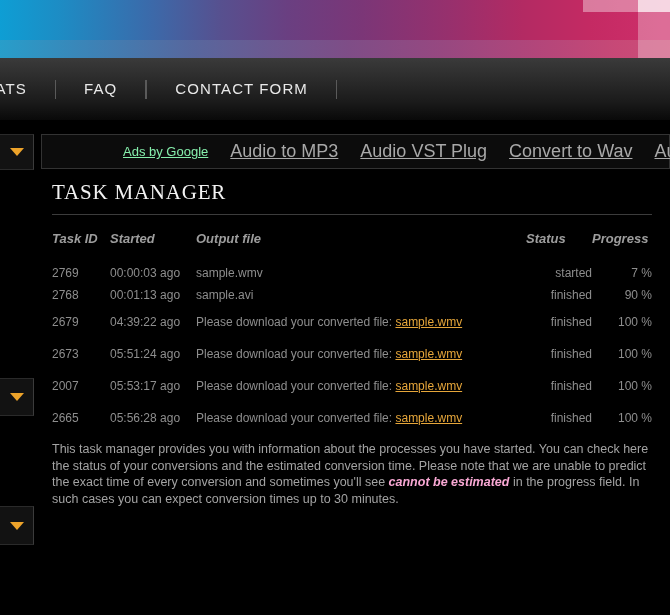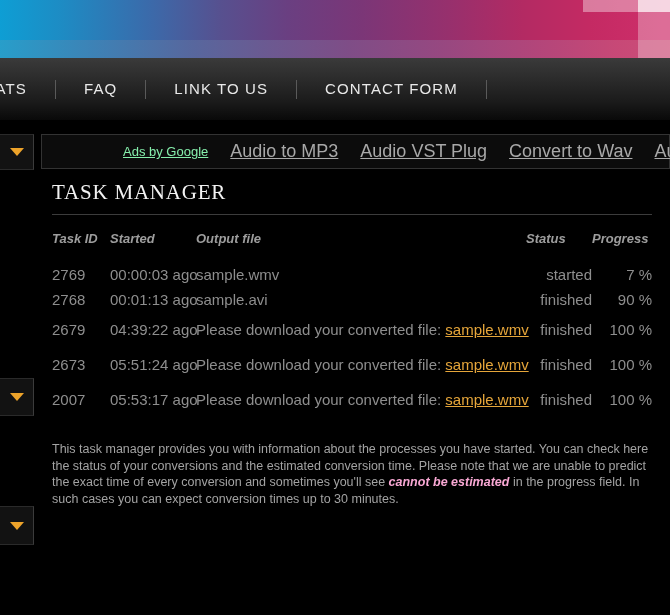--- a/index.html
+++ b/index.html
@@ -176,21 +176,21 @@
   table.tasks th {
     text-align: left;
     font-weight: bold;
     font-size: 13px;
     color: #9d9d9d;
     padding: 0 0 16px 0;
     white-space: nowrap;
     font-style: italic;
   }
   table.tasks td {
-    font-size: 15px;
+    font-size: 12px;
     color: #8e8e8e;
     padding: 4px 0;
     white-space: nowrap;
   }
   .c-id     { width: 58px; }
   .c-start  { width: 86px; }
   .c-out    { width: 330px; }
   .c-status { width: 66px; text-align: right; }
   .c-prog   { width: 60px; text-align: right; }
   th.c-status { text-align: left; padding-left: 14px; margin-left: 32px; }
@@ -226,21 +226,20 @@
   <div class="banner-corner-b"></div>
   <div class="banner-corner-a"></div>
   <div class="banner-corner-c"></div>
 </div>
 
 <div class="navbar">
   <a class="nav-item first" href="#">MATS</a>
   <div class="nav-sep"></div>
   <a class="nav-item" href="#">FAQ</a>
   <div class="nav-sep"></div>
-  <a class="nav-item" href="#">LINK TO US</a>
   <div class="nav-sep"></div>
   <a class="nav-item" href="#">CONTACT FORM</a>
   <div class="nav-sep"></div>
 </div>
 
 <div class="rail-btn rail-a">
   <span class="caret-down"></span>
 </div>
 <div class="rail-btn rail-b">
   <span class="caret-down"></span>
@@ -300,19 +299,26 @@
           <td class="c-status">finished</td>
           <td class="c-prog">100 %</td>
         </tr>
         <tr class="tall">
           <td class="c-id">2007</td>
           <td class="c-start">05:53:17 ago</td>
           <td class="c-out"><span>Please download your converted file: </span><a class="dl-link" href="#">sample.wmv</a></td>
           <td class="c-status">finished</td>
           <td class="c-prog">100 %</td>
         </tr>
+        <tr class="tall">
+          <td class="c-id">2665</td>
+          <td class="c-start">05:56:28 ago</td>
+          <td class="c-out"><span>Please download your converted file: </span><a class="dl-link" href="#">sample.wmv</a></td>
+          <td class="c-status">finished</td>
+          <td class="c-prog">100 %</td>
+        </tr>
       </tbody>
   </table>
 </div>
 
 <div class="blurb">
   <span>This task manager provides you with information about the processes you have started. You can check here the status of your conversions and the estimated conversion time. Please note that we are unable to predict the exact time of every conversion and sometimes you'll see </span><b>cannot be estimated</b><span> in the progress field. In such cases you can expect conversion times up to 30 minutes.</span>
 </div>
 
 </body></html>

